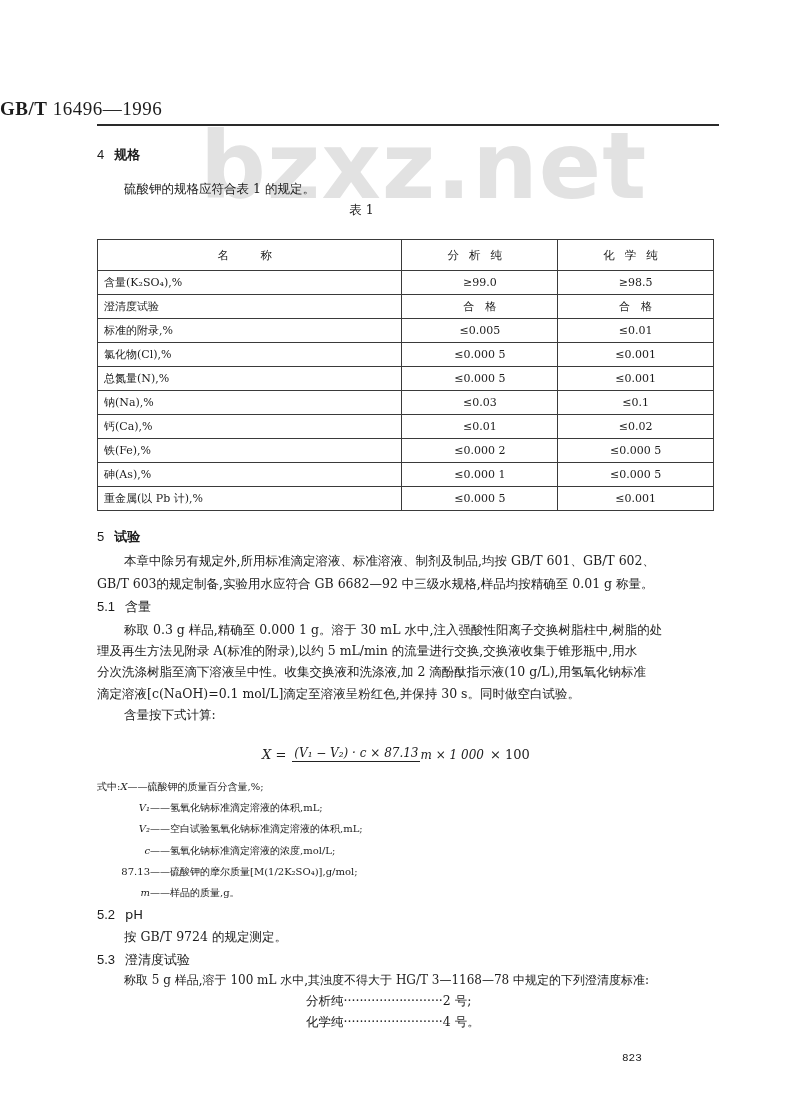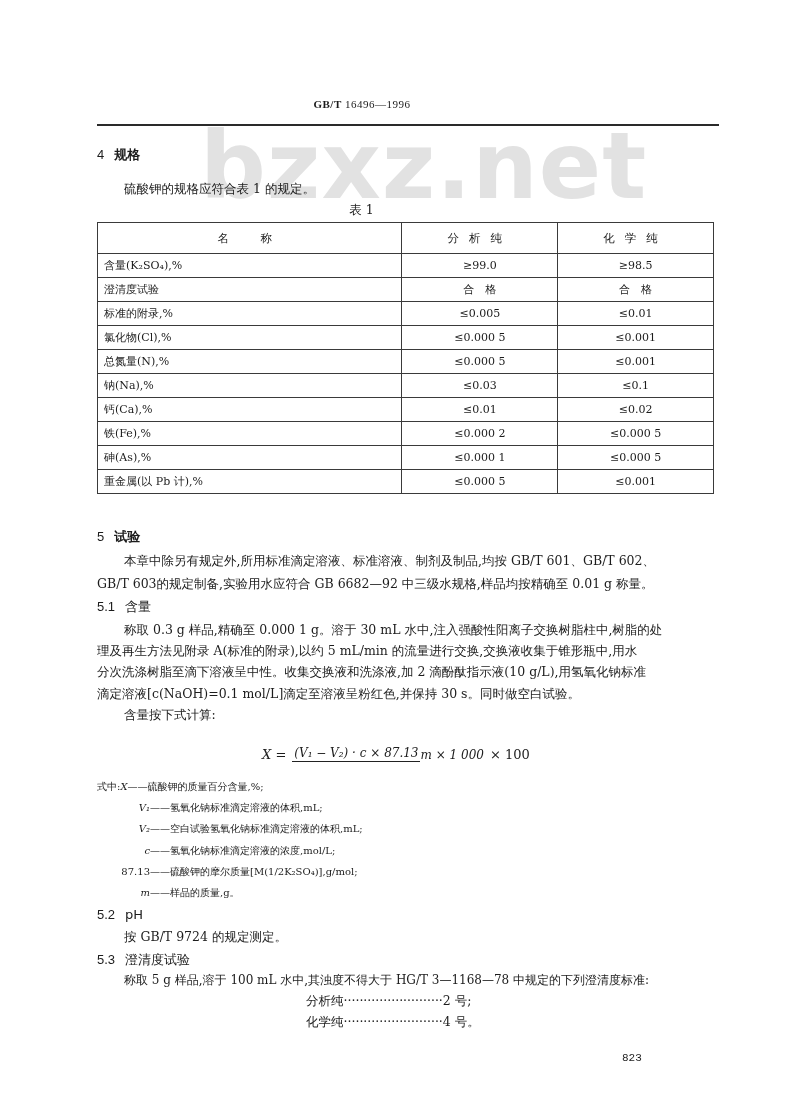--- a/index.html
+++ b/index.html
@@ -10,31 +10,31 @@
     }
     .abs { position: absolute; }
     .watermark {
       left: 200px; top: 122px; width: 370px; height: 90px;
       font-family: "DejaVu Sans", "Liberation Sans", sans-serif;
       font-weight: bold; font-size: 92px; line-height: 90px;
       color: #e2e2e2; letter-spacing: 1px; z-index: 0;
     }
     .layer { position: absolute; left: 0; top: 0; width: 800px; height: 1102px; z-index: 1; }
     .header-title {
-      left: 0; width: 724px; top: 98px; text-align: center;
-      font-size: 11px; letter-spacing: 0.5px; font-family: "Liberation Serif", serif;
+      left: 0; width: 724px; top: 98px; text-align: left;
+      font-size: 19px; letter-spacing: 0.5px; font-family: "Liberation Serif", serif;
     }
     .header-title b { font-weight: bold; }
     .header-rule { left: 97px; top: 124px; width: 622px; height: 0; border-top: 2px solid #2a2a2a; }
     .sec-head { font-size: 13px; font-weight: bold; font-family: "DejaVu Sans", sans-serif; }
     .sec-num { font-weight: normal; font-family: "Liberation Sans", sans-serif; margin-right: 10px; }
     .text-line { font-size: 12.5px; white-space: nowrap; }
     .caption { left: 0; width: 723px; text-align: center; top: 202px; font-size: 12.5px; }
     table.spec {
-      position: absolute; left: 97px; top: 222px; width: 617px;
+      position: absolute; left: 97px; top: 239px; width: 617px;
       border-collapse: collapse; font-size: 11px;
       font-family: "DejaVu Serif", serif;
       background: transparent;
     }
     table.spec td, table.spec th {
       border: 1px solid #3a3a3a; height: 23px; padding: 0 6px;
       font-weight: normal;
     }
     table.spec th { height: 30px; text-align: center; letter-spacing: 10px; font-size: 11.5px; }
     table.spec td.name { text-align: left; }

